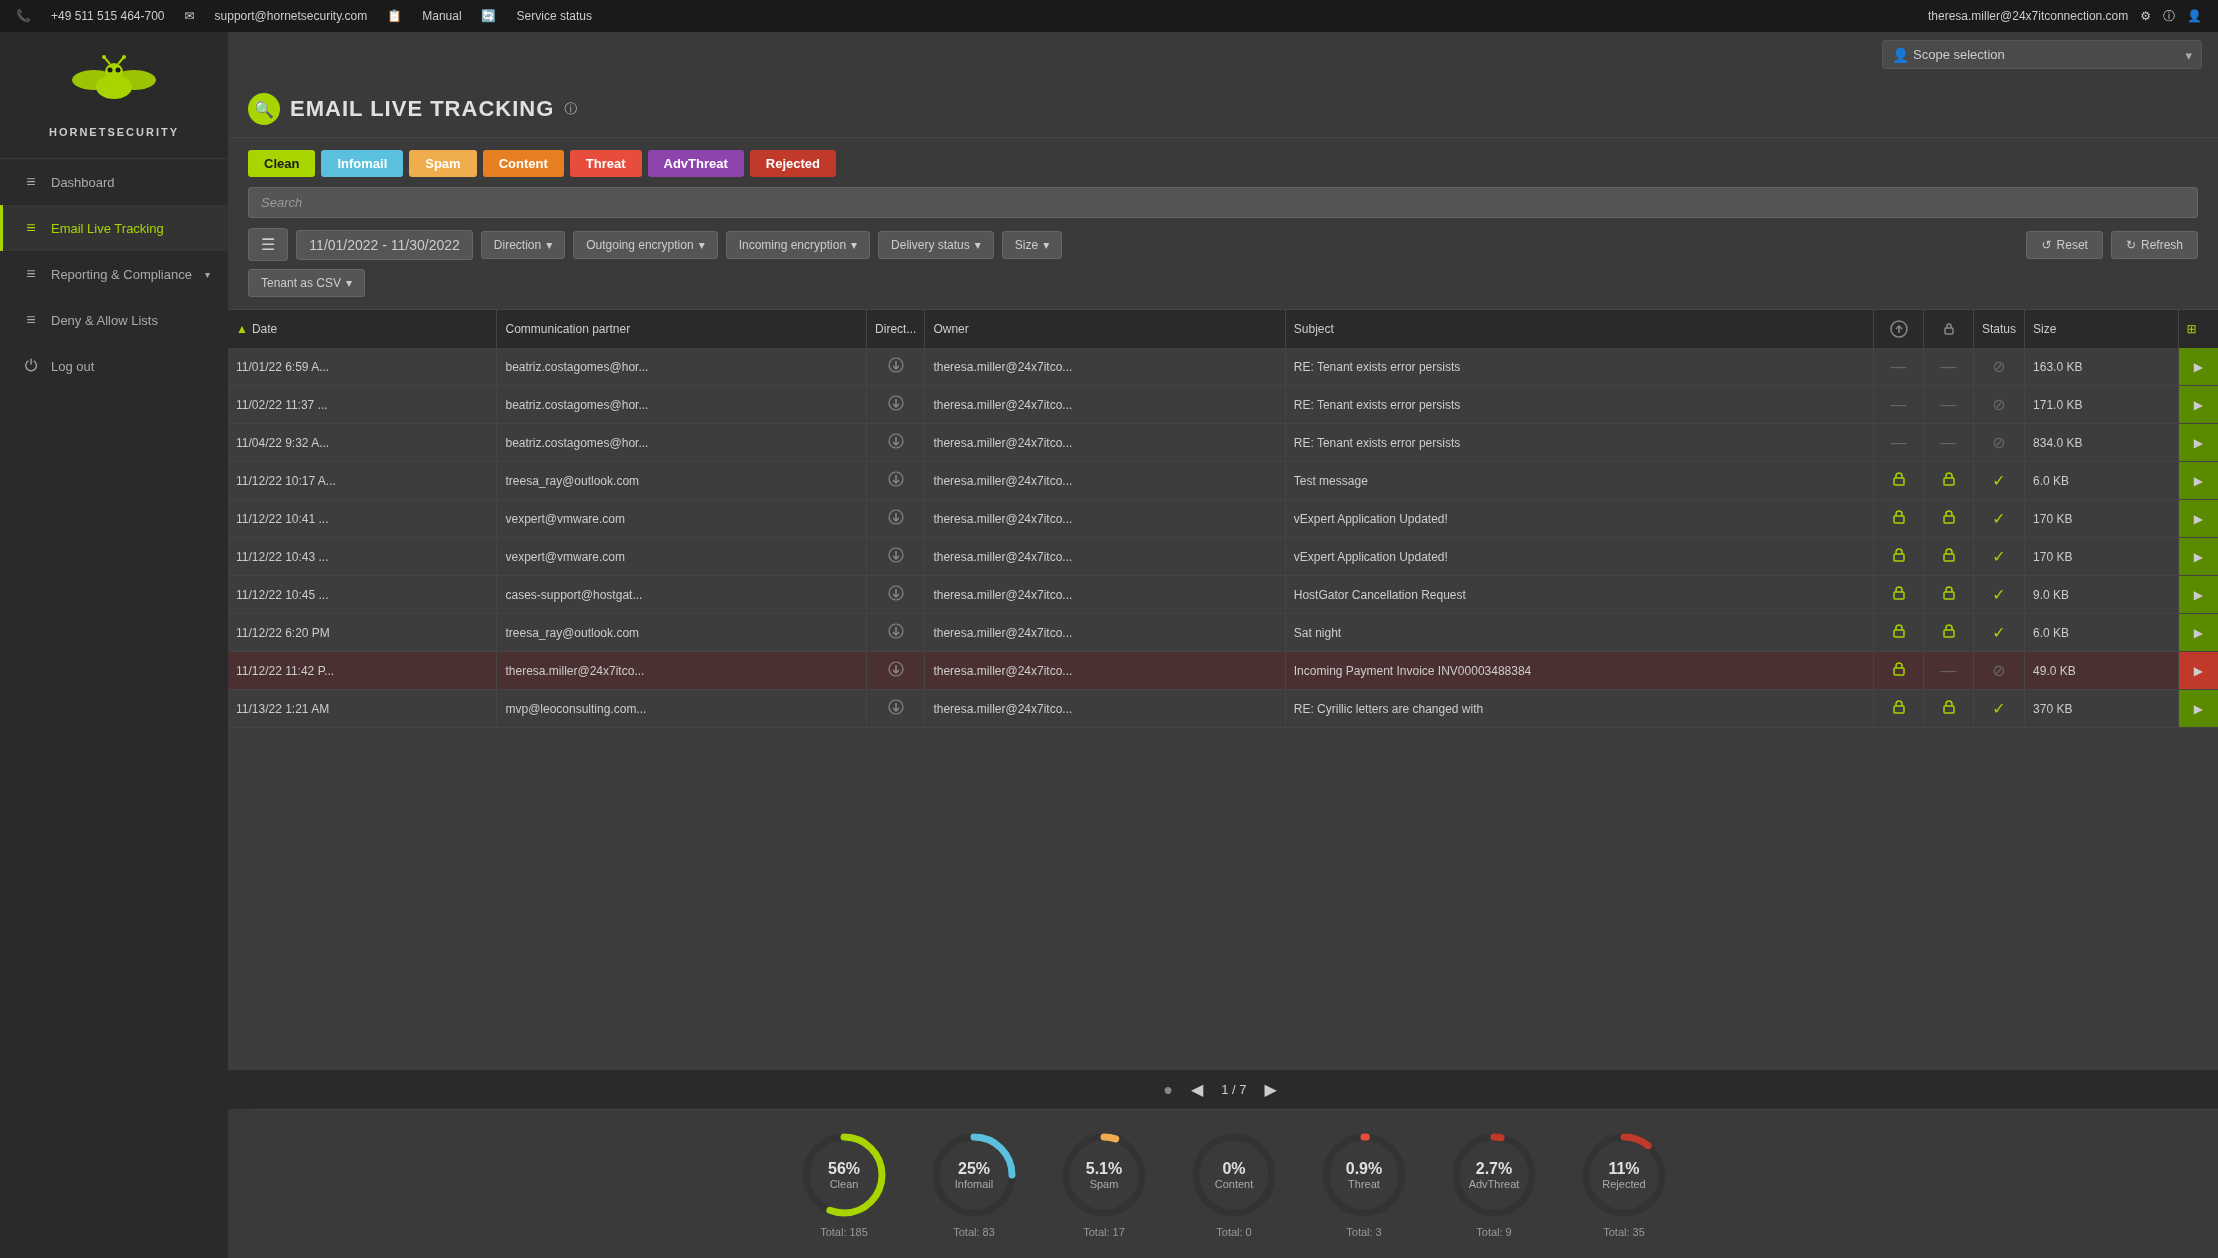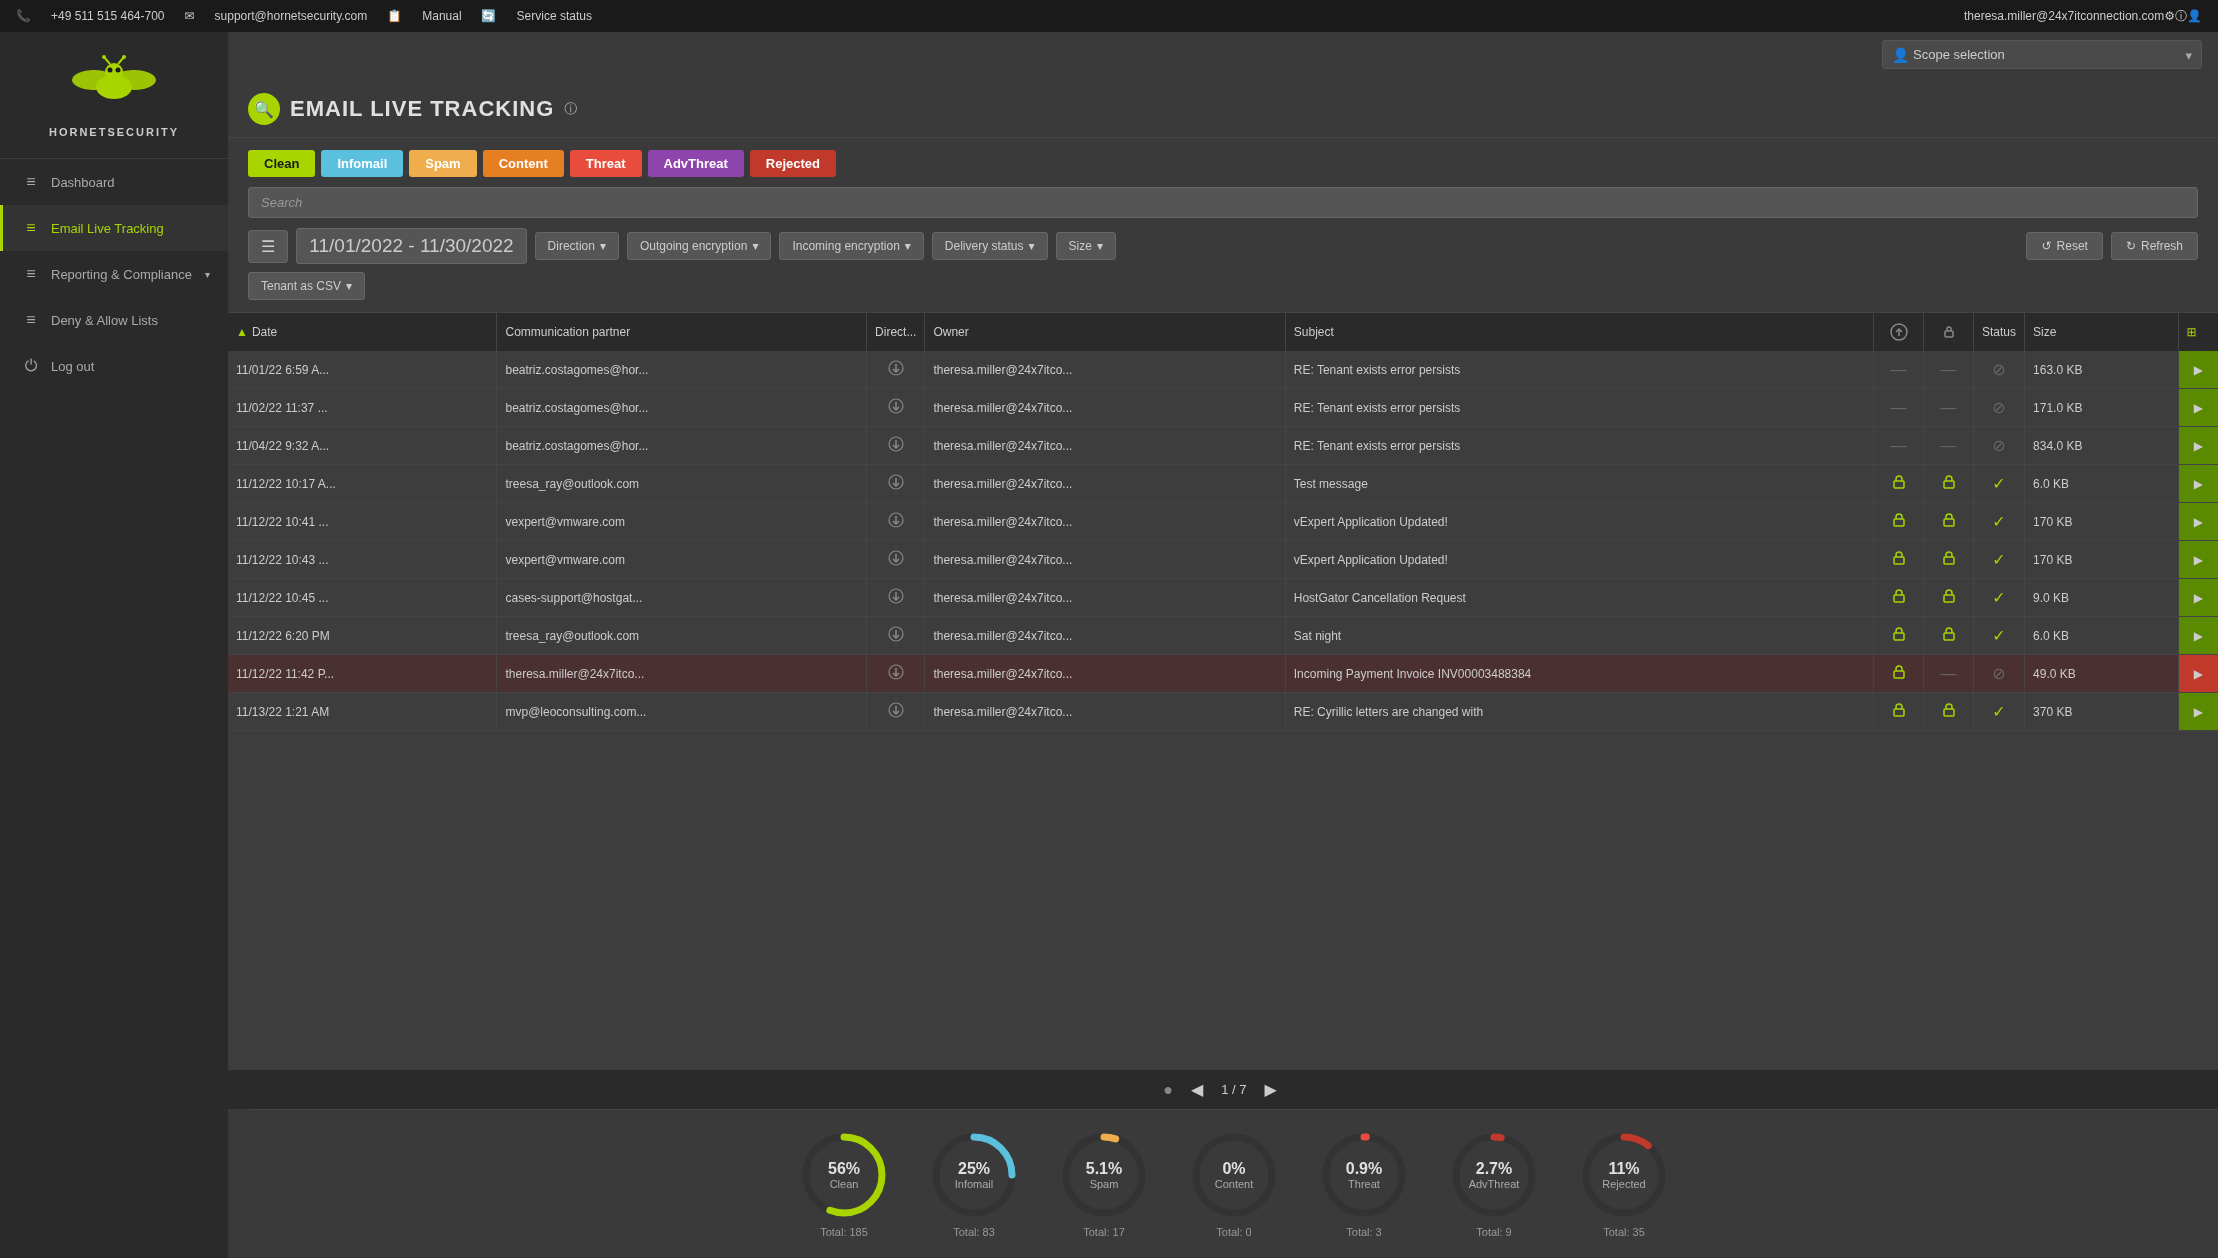--- a/index.html
+++ b/index.html
@@ -10,21 +10,21 @@
       background: #1a1a1a;
       color: #ccc;
       height: 32px;
       display: flex;
       align-items: center;
       justify-content: space-between;
       padding: 0 16px;
       font-size: 12px;
     }
     .topbar-left { display: flex; align-items: center; gap: 20px; }
-    .topbar-right { display: flex; align-items: center; gap: 0; justify-content: center; }
+    .topbar-right { display: flex; align-items: center; gap: 12px; justify-content: center; }
     .topbar a { color: #ccc; text-decoration: none; }
 
     
     .layout { display: flex; height: calc(100vh - 32px); }
 
     
     .sidebar {
       width: 228px;
       min-width: 228px;
       background: #2a2a2a;
@@ -175,21 +175,21 @@
       color: #ccc;
       padding: 6px 12px;
       border-radius: 3px;
       cursor: pointer;
       font-size: 12px;
       display: flex;
       align-items: center;
       gap: 5px;
       white-space: nowrap;
     }
-    .toolbar-btn.date-btn { font-size: 19px; }
+    .toolbar-btn.date-btn { font-size: 14px; }
 
     .toolbar-spacer { margin-left: auto; }
 
     .reset-btn {
       background: #555;
       border: 1px solid #666;
       color: #ccc;
       padding: 6px 14px;
       border-radius: 3px;
       cursor: pointer;

